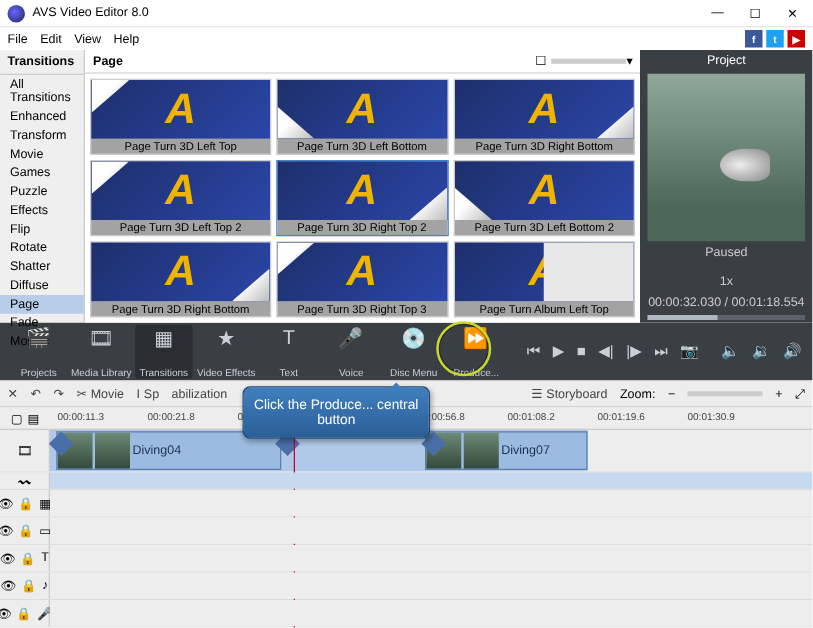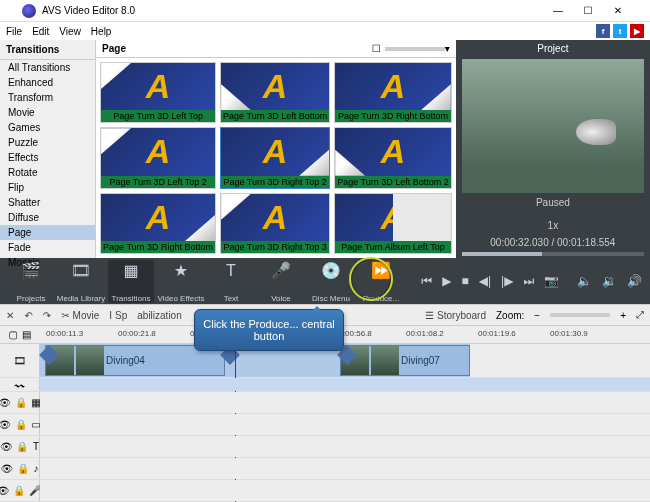--- a/index.html
+++ b/index.html
@@ -1,17 +1,17 @@
 <!DOCTYPE html>
 <html><head>
 <meta charset="utf-8">
 <style>
 * { margin: 0; padding: 0; box-sizing: border-box; font-family: "Segoe UI", Tahoma, sans-serif; font-size: 10px; user-select: none; }
 body { width: 650px; height: 502px; background: #fff; overflow: hidden; position: relative; }
-.titlebar { height: 22px; display: flex; align-items: center; padding: 0 22px; background: #fff; border-bottom: 1px solid #ddd; }
+.titlebar { height: 22px; display: flex; align-items: center; padding: 0 6px; background: #fff; border-bottom: 1px solid #ddd; }
 .titlebar .icon { width: 14px; height: 14px; background: radial-gradient(circle at 40% 40%, #66f, #225); border-radius: 50%; margin-right: 6px; }
 .titlebar .title { flex: 1; }
 .winbtns { display: flex; gap: 10px; }
 .winbtns span { width: 20px; text-align: center; }
 .menubar { height: 18px; display: flex; align-items: center; gap: 10px; padding: 0 6px; background: #fff; }
 .social { margin-left: auto; display: flex; gap: 3px; align-items: center; }
 .social span { width: 14px; height: 14px; display: inline-flex; align-items: center; justify-content: center; color: #fff; font-size: 8px; font-weight: bold; }
 .mainrow { display: flex; height: 218px; }
 .sidebar { width: 115px; background: #efefef; border-right: 1px solid #ccc; display: flex; flex-direction: column; }
 .sidebar .hdr { font-weight: bold; padding: 4px 6px; border-bottom: 1px solid #ccc; }
@@ -24,21 +24,21 @@
 .pgrid { flex: 1; overflow: auto; padding: 4px; display: grid; grid-template-columns: repeat(3, 1fr); gap: 4px; background: #fff; }
 .thumb { background: #f7f7f7; border: 1px solid #ccc; display: flex; flex-direction: column; }
 .thumb.sel { border: 1px solid #3a84d4; }
 .thumb .img { flex: 1; position: relative; background: linear-gradient(135deg,#1d2f6b 0%,#2b46a8 100%); display: flex; align-items: center; justify-content: center; min-height: 46px; overflow: hidden; }
 .thumb .img .A { font-size: 34px; font-weight: bold; color: #f0b400; font-style: italic; }
 .thumb .img .curl { position: absolute; width: 30px; height: 26px; background: linear-gradient(135deg,#fff 40%,#bbb 100%); }
 .thumb .img .curl.tl { top: 0; left: 0; clip-path: polygon(0 0,100% 0,0 100%); }
 .thumb .img .curl.br { bottom: 0; right: 0; clip-path: polygon(100% 100%,100% 0,0 100%); }
 .thumb .img .curl.bl { bottom: 0; left: 0; clip-path: polygon(0 100%,100% 100%,0 0); }
 .thumb .img.album .half { position: absolute; right: 0; top: 0; bottom: 0; width: 50%; background: #e8e8e8; }
-.thumb .cap { background: #15803d; text-align: center; padding: 1px 2px; font-size: 9px; white-space: nowrap; overflow: hidden; }
+.thumb .cap { background: #a3a3a3; text-align: center; padding: 1px 16px; font-size: 9px; white-space: nowrap; overflow: hidden; }
 .preview { width: 233px; background: #3a3f44; display: flex; flex-direction: column; }
 .preview .hdr { text-align: center; color: #fff; padding: 3px; font-size: 10px; }
 .preview .video { flex: 1; margin: 2px 6px; background: linear-gradient(180deg,#8fa89a 0%,#4c6758 80%); position: relative; }
 .preview .video .fish { position: absolute; right: 28px; top: 60px; width: 40px; height: 26px; background: radial-gradient(ellipse at 40% 50%, #eee, #888); border-radius: 50% 30% 30% 50%; }
 .preview .info { display: flex; align-items: center; color: #ccc; font-size: 9px; padding: 2px 6px; gap: 6px; flex-direction: column; }
 .preview .info .seek { flex: 1; height: 3px; background: #5b626a; position: relative; }
 .preview .info .seek .prog { position: absolute; left: 0; top: 0; bottom: 0; width: 44%; background: #9aa2ab; }
 .toolstrip { height: 46px; background: #3a3f44; display: flex; align-items: center; padding: 2px 8px; gap: 10px; }
 .tbtn { display: flex; flex-direction: column; align-items: center; color: #c8d0d8; width: 46px; cursor: pointer; }
 .tbtn .ico { width: 22px; height: 22px; display: flex; align-items: center; justify-content: center; font-size: 16px; }
@@ -95,22 +95,22 @@
   <div class="sidebar">
     <div class="hdr">Transitions</div>
     <div id="sidebar-list">
         <div class="item">All Transitions</div>
         <div class="item">Enhanced</div>
         <div class="item">Transform</div>
         <div class="item">Movie</div>
         <div class="item">Games</div>
         <div class="item">Puzzle</div>
         <div class="item">Effects</div>
+        <div class="item">Flip</div>
         <div class="item">Rotate</div>
-        <div class="item">Flip</div>
         <div class="item">Shatter</div>
         <div class="item">Diffuse</div>
         <div class="item sel">Page</div>
         <div class="item">Fade</div>
         <div class="item">Mosaic</div>
       </div>
   </div>
   <div class="pagepanel">
     <div class="hdr">
       <span class="lbl">Page</span>

